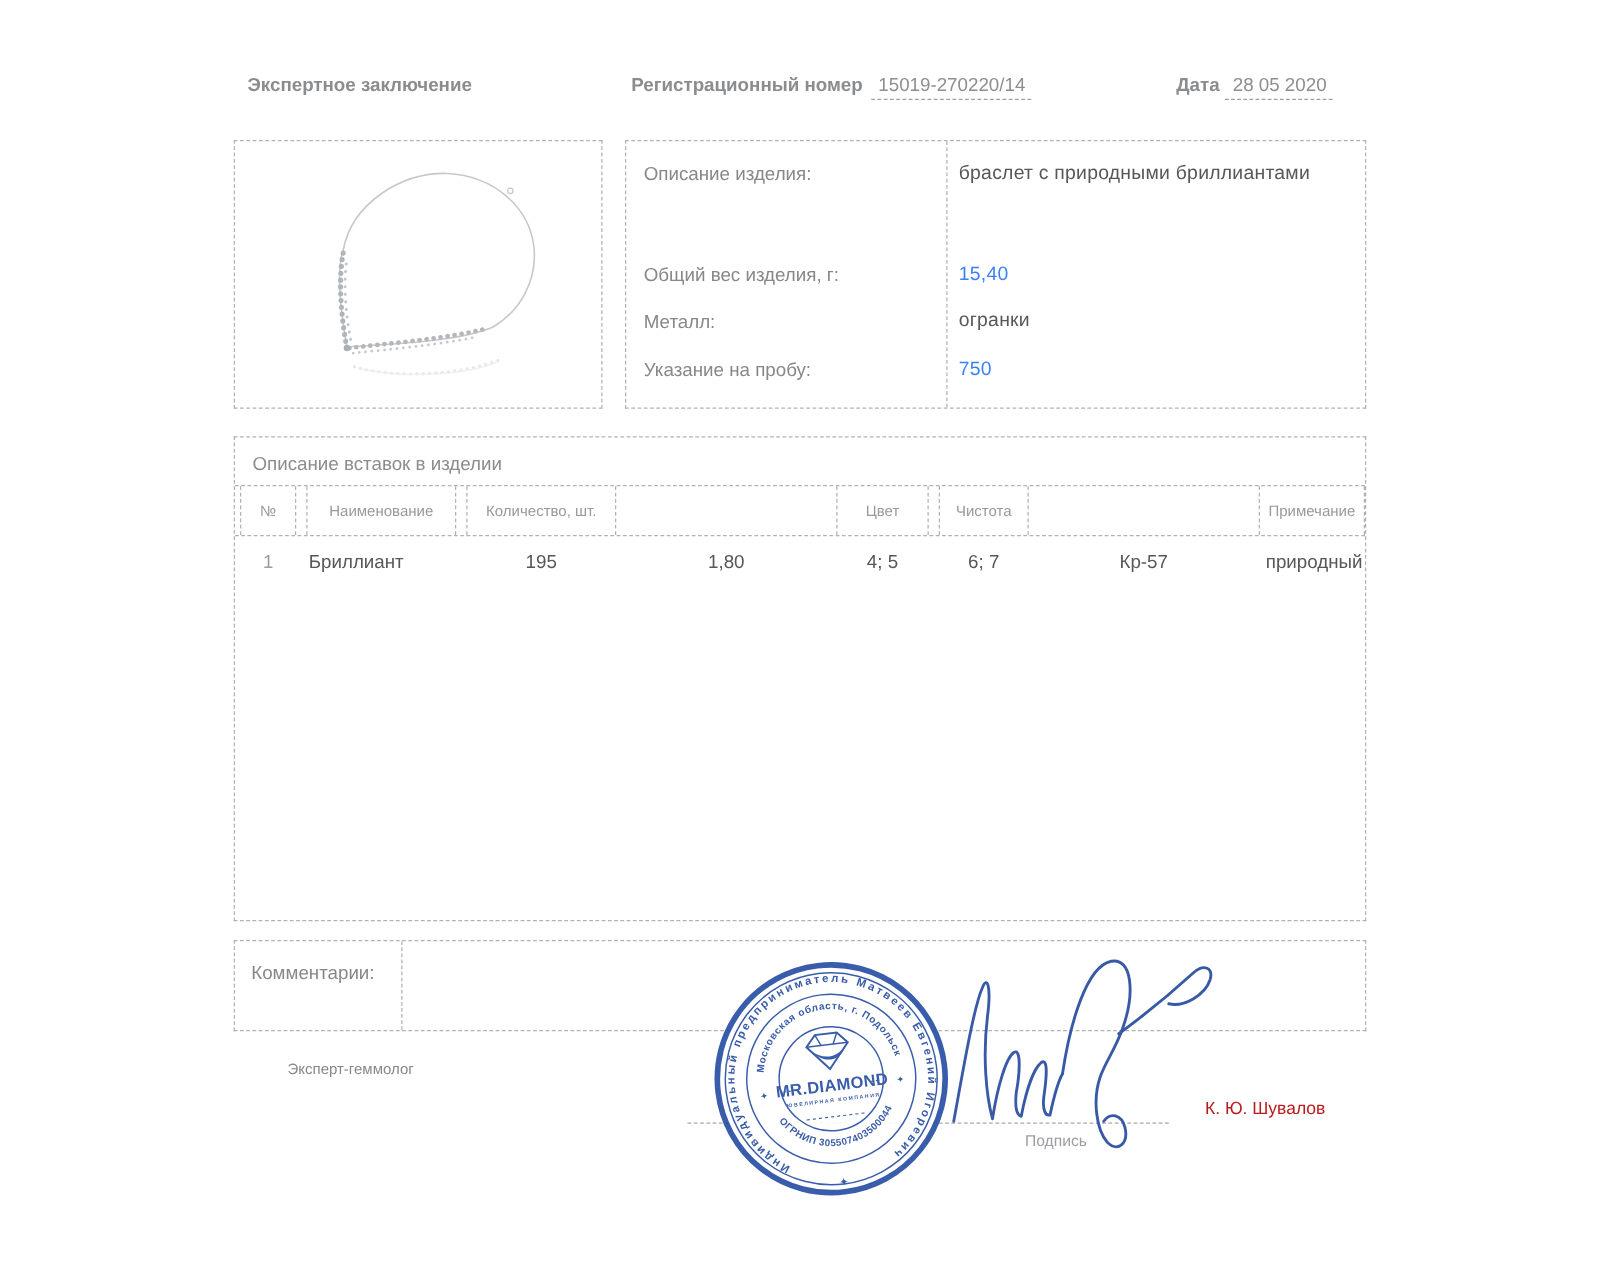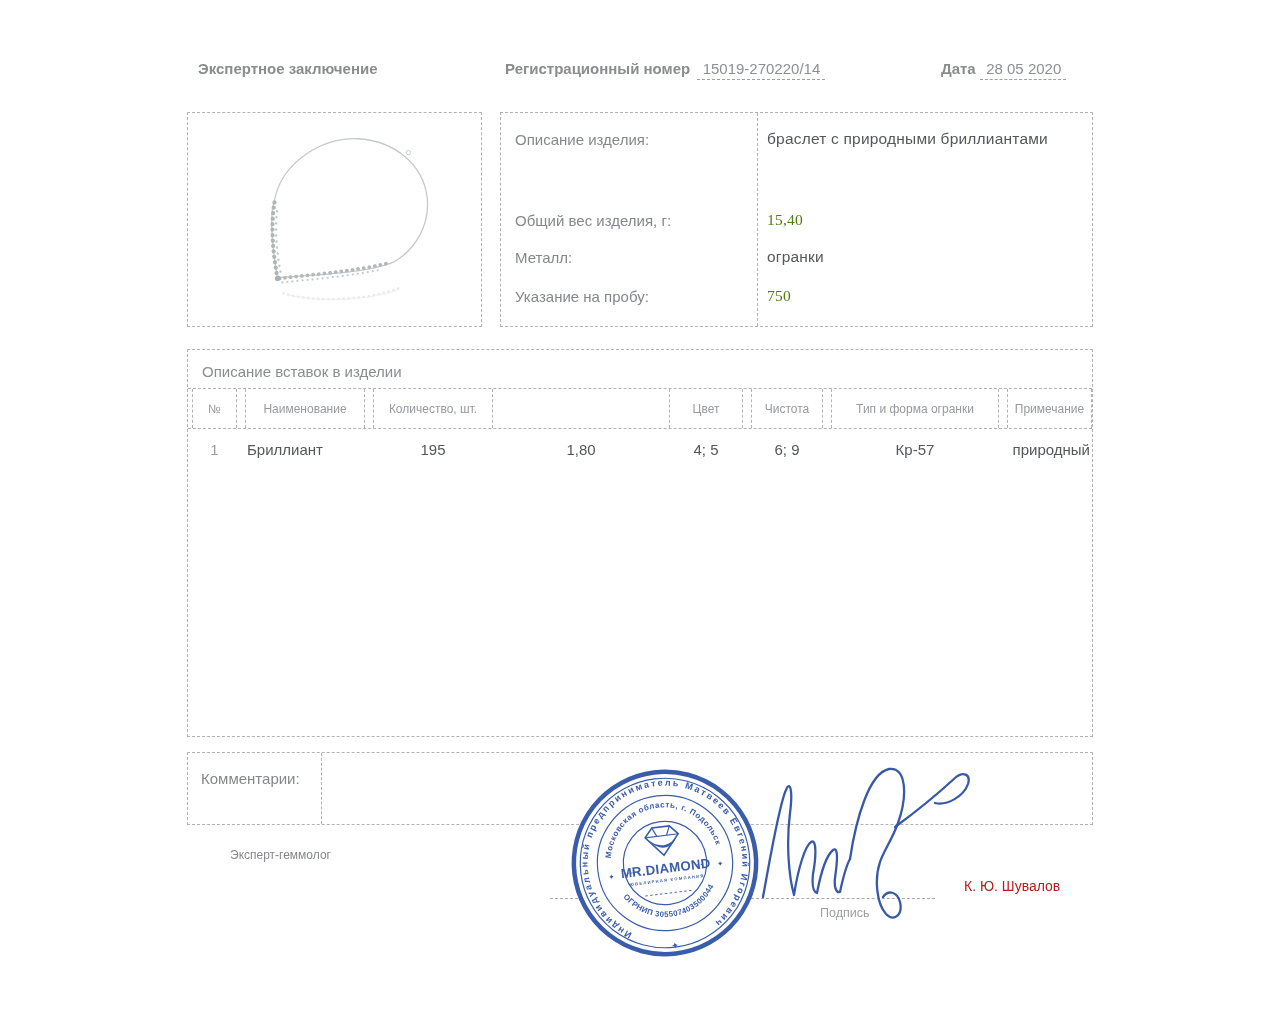--- a/index.html
+++ b/index.html
@@ -6,21 +6,21 @@
   body{
     width:1280px;height:1024px;background:#ffffff;position:relative;overflow:hidden;
     font-family:"Liberation Sans", sans-serif;color:#85878a;
   }
   .abs{position:absolute;}
   .box{position:absolute;border:1px dashed #b2b2b2;box-sizing:border-box;}
   .blbl{font-weight:bold;color:#8a8c8e;font-size:15px;white-space:nowrap;}
   .dashu{border-bottom:1px dashed #9aa0a4;padding:0 5px 2px 6px;color:#8d8f92;font-weight:normal;}
   .lbl{color:#85878a;font-size:15px;white-space:nowrap;}
   .val{color:#55575a;font-size:15.5px;letter-spacing:.2px;white-space:nowrap;}
-  .val.light{color:#4d7c0f;font-family:Liberation Serif, serif;}
+  .val.light{color:#3b82f6;}
   .sect-title{color:#8a8c8e;font-size:15px;}
   .hcell{
     position:absolute;top:0;bottom:0;border-left:1px dashed #b2b2b2;border-right:1px dashed #b2b2b2;
     display:flex;align-items:center;justify-content:center;
     font-size:12px;color:#97999c;white-space:nowrap;box-sizing:border-box;
   }
   .rcell{position:absolute;font-size:15px;color:#55575a;white-space:nowrap;box-sizing:border-box;}
   .small-gray{color:#8b8d90;font-size:13px;line-height:15.5px;}
   .sig-line{position:absolute;border-top:1px dashed #a8a8a8;z-index:1;}
   svg{display:block;}
@@ -76,31 +76,30 @@
 
 <div class="box" style="left:187px;top:349px;width:906px;height:388px;">
   <div class="abs sect-title" style="left:14px;top:13px;">Описание вставок в изделии</div>
 
   <div class="abs" style="left:0;right:0;top:38px;height:39px;border-top:1px dashed #b2b2b2;border-bottom:1px dashed #b2b2b2;">
     <div class="hcell" style="left:4px;width:45px;">№</div>
     <div class="hcell" style="left:57px;width:120px;">Наименование</div>
     <div class="hcell" style="left:185px;width:120px;">Количество, шт.</div>
     <div class="hcell" style="left:481px;width:74px;">Цвет</div>
     <div class="hcell" style="left:563px;width:72px;">Чистота</div>
-    <div class="hcell" style="left:643px;width:168px;">Тип и форма огранки</div>
     <div class="hcell" style="left:819px;width:85px;">Примечание</div>
   </div>
 
   <div class="abs" style="left:0;right:0;top:91px;height:20px;">
     <span class="rcell" style="left:4px;width:45px;text-align:center;color:#9b9da0;">1</span>
     <span class="rcell" style="left:57px;width:120px;text-align:left;padding-left:2px;">Бриллиант</span>
     <span class="rcell" style="left:185px;width:120px;text-align:center;">195</span>
     <span class="rcell" style="left:313px;width:160px;text-align:center;">1,80</span>
     <span class="rcell" style="left:481px;width:74px;text-align:center;">4; 5</span>
-    <span class="rcell" style="left:563px;width:72px;text-align:center;">6; 9</span>
+    <span class="rcell" style="left:563px;width:72px;text-align:center;">6; 7</span>
     <span class="rcell" style="left:643px;width:168px;text-align:center;">Кр-57</span>
     <span class="rcell" style="left:819px;width:85px;text-align:right;padding-right:2px;">природный</span>
   </div>
 </div>
 
 <div class="box" style="left:187px;top:752px;width:906px;height:73px;">
   <div class="abs" style="left:133px;top:0;bottom:0;border-left:1px dashed #b2b2b2;"></div>
   <div class="abs lbl" style="left:13px;top:17px;">Комментарии:</div>
   <div class="abs val" style="left:150px;top:17px;"></div>
 </div>

